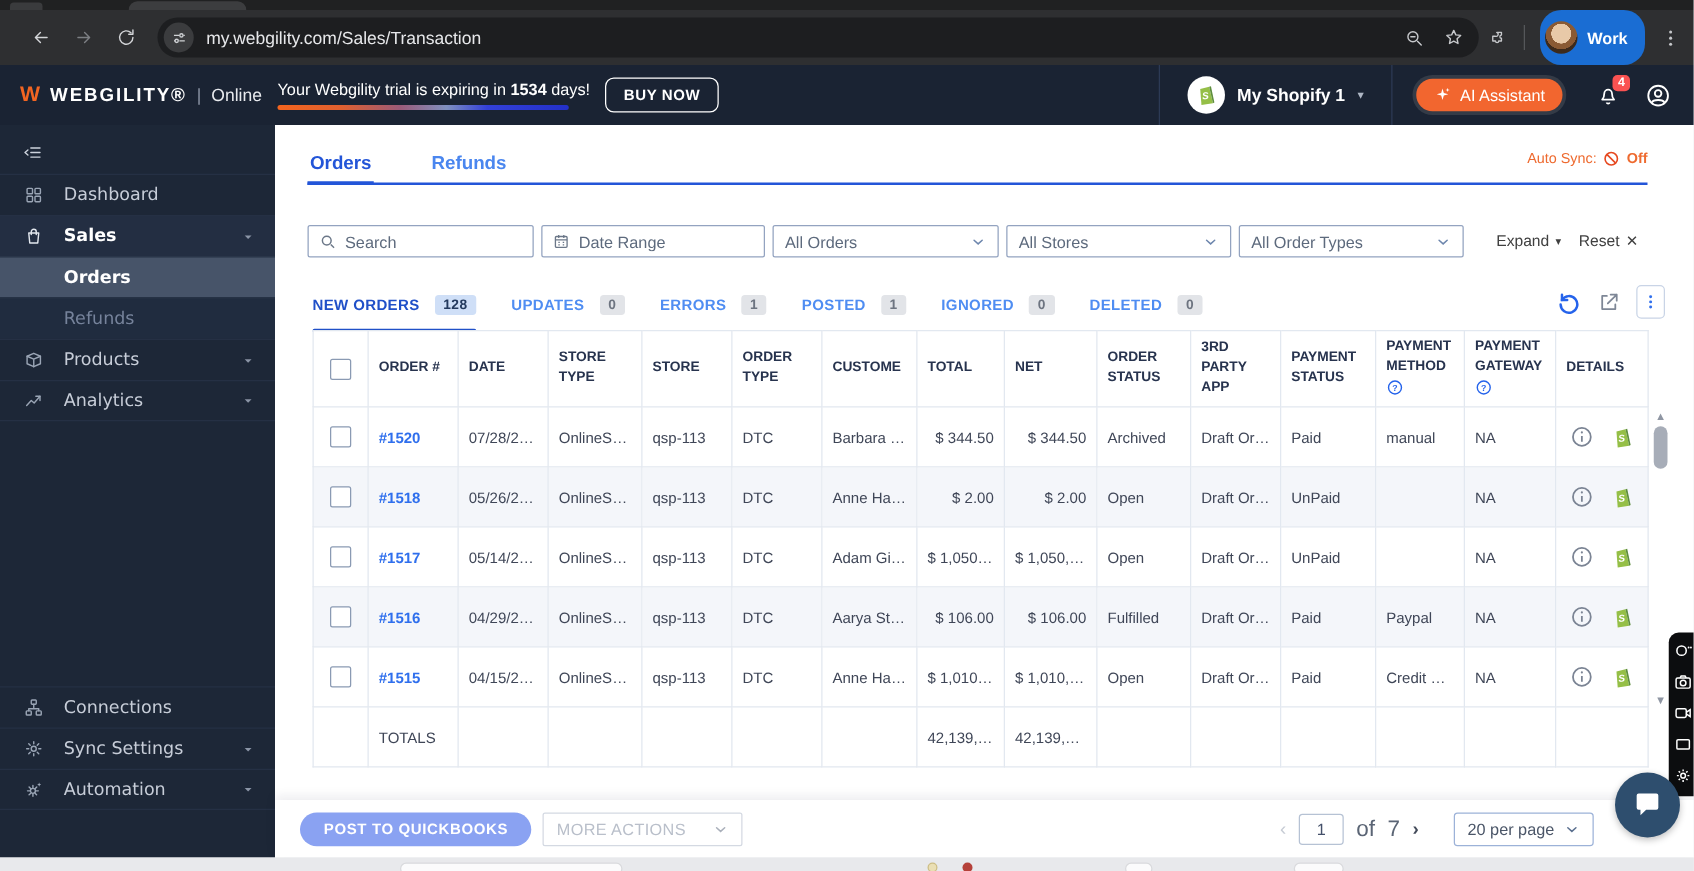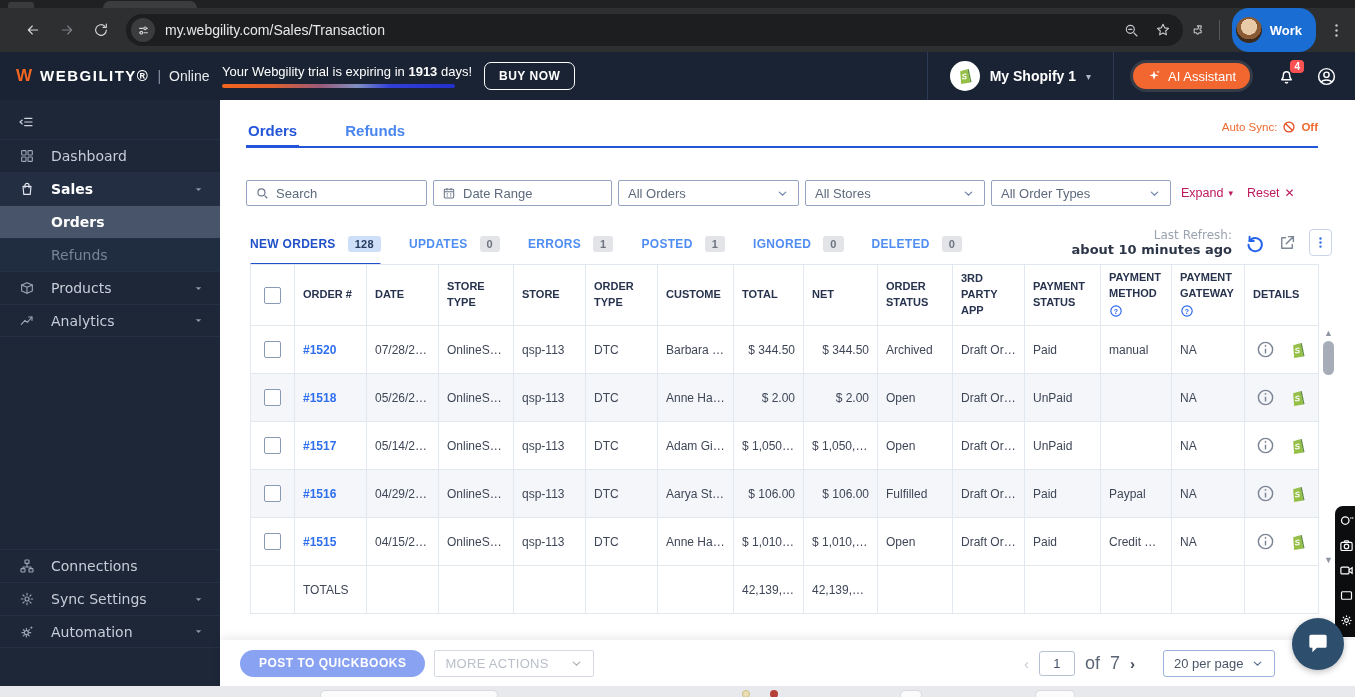--- a/index.html
+++ b/index.html
@@ -77,21 +77,21 @@
   .auto-sync .block-ic { color:#e6481f; }
 
   .filters { position:absolute; left:26px; top:80px; display:flex; align-items:center; gap:6px; }
   .f-input { height:26px; border:1px solid #93a3c0; border-radius:2px; background:#fff; display:flex; align-items:center; padding:0 8px; color:#5d6a7d; font-size:13px; }
   .f-input input { border:0; outline:none; font-size:13px; color:#333; width:140px; font-family:inherit; background:transparent; }
   .f-input input::placeholder { color:#5d6a7d; opacity:1; }
   .f-search { width:181px; }
   .f-date { width:179px; }
   .f-select { width:181px; height:26px; border:1px solid #93a3c0; border-radius:2px; display:flex; align-items:center; justify-content:space-between; padding:0 9px; font-size:13px; color:#5d6a7d; cursor:pointer; }
   .f-select .sel-caret { color:#6d86ad; }
-  .f-links { display:flex; align-items:center; gap:14px; margin-left:4px; font-size:12.5px; color:#be185d; }
+  .f-links { display:flex; align-items:center; gap:14px; margin-left:20px; font-size:12.5px; color:#404040; }
   .f-link { display:flex; align-items:center; gap:5px; cursor:pointer; }
 
   .status-row { position:absolute; left:30px; top:136px; display:flex; align-items:flex-start; gap:28px; }
   .status-tab { display:flex; align-items:center; gap:12px; font-size:12px; font-weight:bold; letter-spacing:.3px; color:#4f8df2; padding-bottom:14px; cursor:pointer; position:relative; }
   .status-tab .badge { background:#e2e4e8; color:#6d7480; border-radius:3px; padding:2px 7px; font-size:11px; font-weight:bold; }
   .status-tab.active { color:#2050c8; }
   .status-tab.active .badge { background:#cfdff7; color:#243a5e; }
   .status-tab.active::after { content:""; position:absolute; left:0; right:0; bottom:0; height:3px; background:#2050c8; border-radius:2px; }
 
   .refresh-block { position:absolute; right:23px; top:128px; display:flex; align-items:center; gap:13px; }
@@ -221,21 +221,21 @@
   </div>
 
   <div class="app-header">
     <div class="brand">
       <span class="brand-mark">W</span>
       <span class="brand-name">WEBGILITY®</span>
       <span class="brand-sep">|</span>
       <span class="brand-product">Online</span>
     </div>
     <div class="trial">
-      <div class="trial-text"><span>Your Webgility trial is expiring in </span><b>1913</b><span> days!</span></div>
+      <div class="trial-text"><span>Your Webgility trial is expiring in </span><b>1534</b><span> days!</span></div>
       <div class="trial-bar"></div>
     </div>
     <button class="buy-now">BUY NOW</button>
     <div class="header-right">
       <div class="store-switch">
         <span class="store-avatar">
             <span>
               <svg viewBox="0 0 24 24" width="20" height="22">
                 <path d="M6.2 6.2L14.8 4l3.6 15.8-11 1.9z" fill="#95BF47"></path>
                 <path d="M14.8 4l1.7-.4 3.3 15.6-1.4.6z" fill="#5E8E3E"></path>
@@ -474,24 +474,20 @@
           <span>IGNORED</span>
           <span class="badge">0</span>
         </div>
         <div class="status-tab">
           <span>DELETED</span>
           <span class="badge">0</span>
         </div>
       </div>
 
     <div class="refresh-block">
-      <div class="lr-text">
-        <div class="lr-label">Last Refresh:</div>
-        <div class="lr-value">about 10 minutes ago</div>
-      </div>
       <span class="refresh-ic">
           <svg viewBox="0 0 24 24" width="20" height="20" fill="none" stroke="currentColor" stroke-width="2.4" stroke-linecap="round">
             <path d="M5.5 9.5A8 8 0 1 1 4.2 14"></path>
             <path d="M5.5 4.5v5h5"></path>
           </svg>
         </span>
       <span class="export-ic">
           <svg viewBox="0 0 24 24" width="18" height="18" fill="none" stroke="currentColor" stroke-width="1.9" stroke-linecap="round" stroke-linejoin="round">
             <path d="M10 5H5v14h14v-5"></path>
             <path d="M14 3.5h6.5V10M20.5 3.5L11 13"></path>

